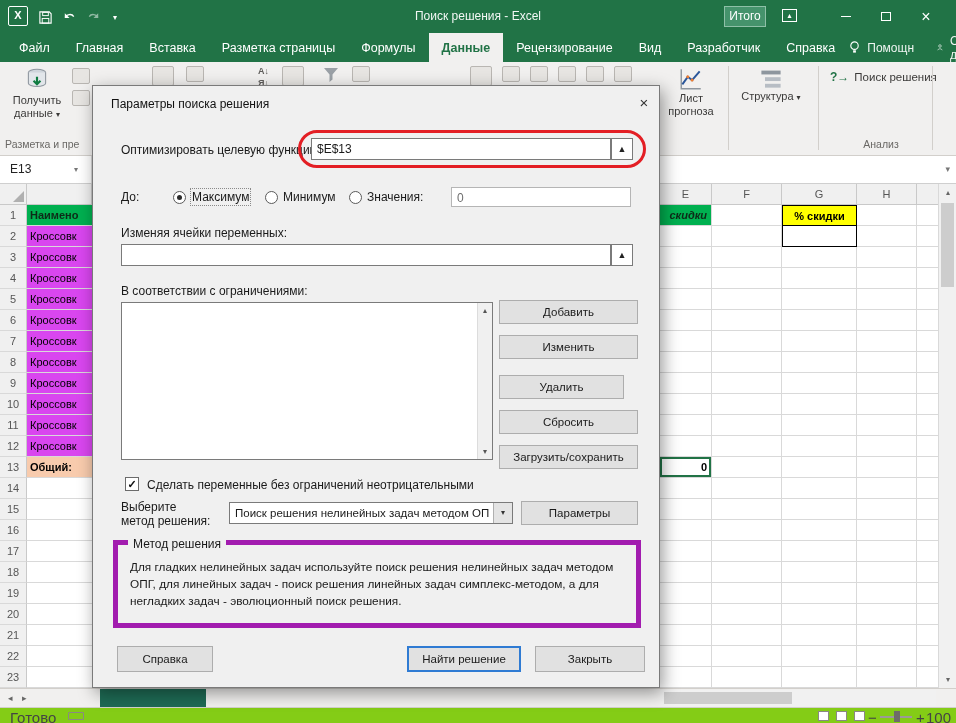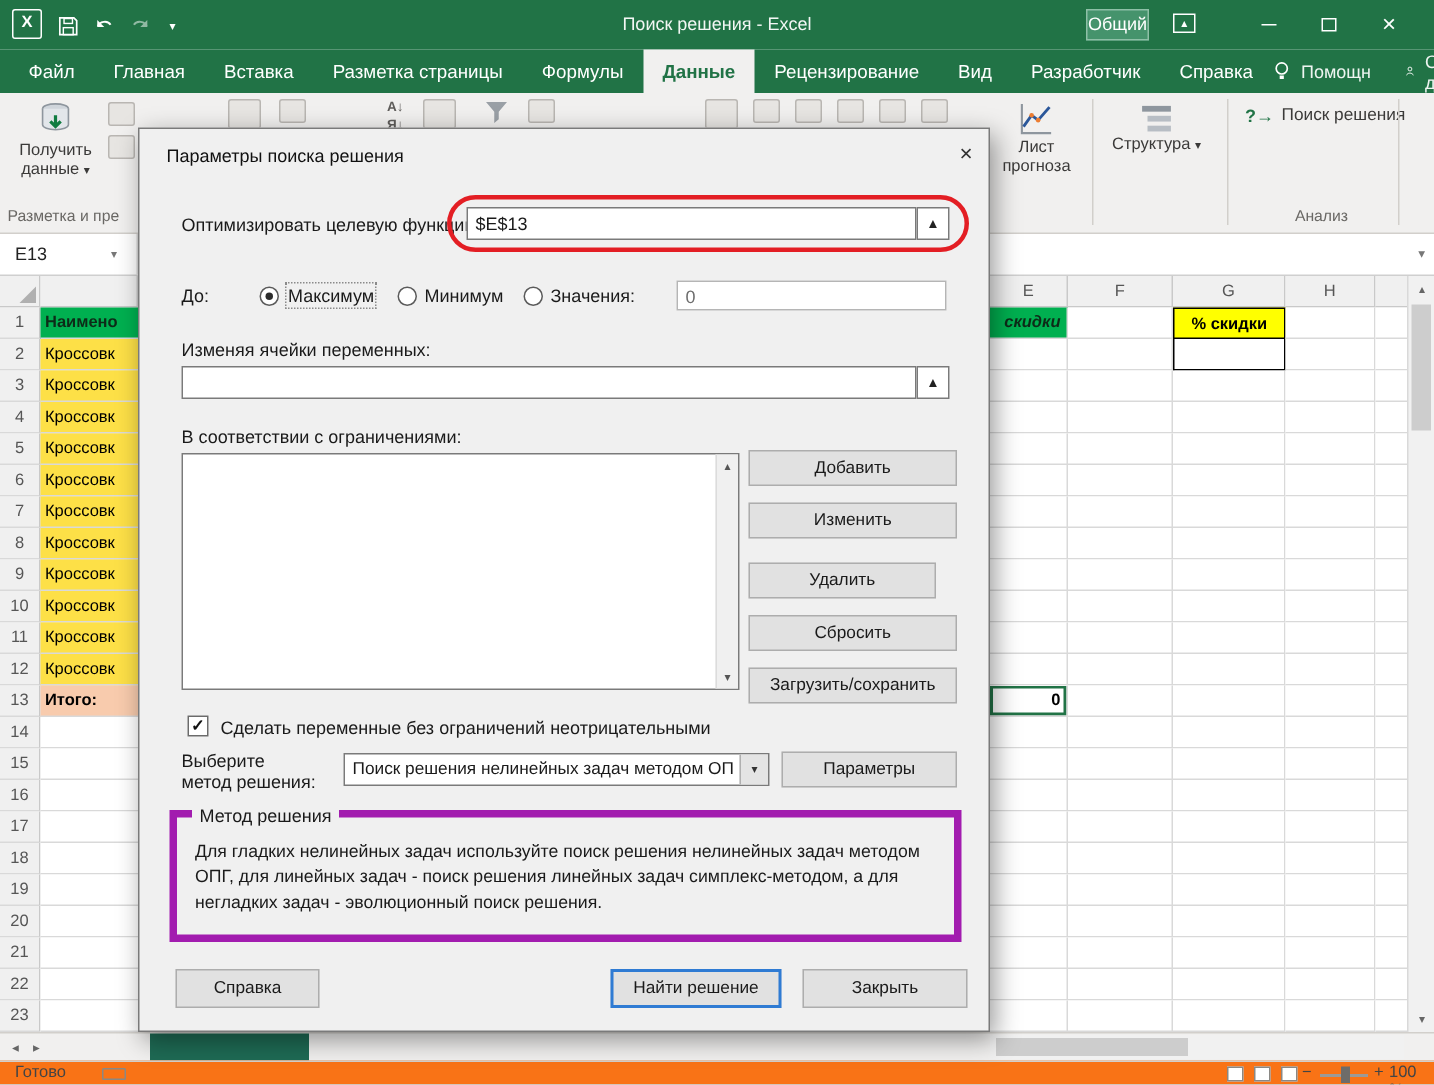--- a/index.html
+++ b/index.html
@@ -39,37 +39,37 @@
 
 .gridwrap{position:absolute;left:0;top:184px;width:956px;height:504px;overflow:hidden;background:#fff}
 .colheadrow{position:absolute;top:0;display:flex;height:21px}
 .colhead{height:21px;background:#f0f0f0;border-right:1px solid #c9c9c9;border-bottom:1px solid #c9c9c9;font-size:11px;color:#565656;text-align:center;line-height:20px}
 .corner{position:absolute;left:0;top:0;width:27px;height:21px;background:#f0f0f0;border-right:1px solid #c9c9c9;border-bottom:1px solid #c9c9c9}
 .cornertri{position:absolute;right:2px;bottom:2px;width:0;height:0;border-bottom:11px solid #b0b0b0;border-left:11px solid transparent}
 .grow{display:flex;height:21px}
 .rowhead{width:27px;flex:none;background:#f0f0f0;border-right:1px solid #c9c9c9;border-bottom:1px solid #d9d9d9;font-size:11px;color:#565656;text-align:center;line-height:20px}
 .acell{width:65px;flex:none;border-bottom:1px solid #d9d9d9;font-size:11px;line-height:20px;padding-left:3px;white-space:nowrap;overflow:hidden;background:#fff}
 .a1{background:#00b050;font-weight:bold;color:#0d2b18}
-.aitem{background:#fde047}
+.aitem{background:#d946ef}
 .atotal{background:#f8cbad;font-weight:bold}
 .cell{flex:none;border-right:1px solid #d9d9d9;border-bottom:1px solid #d9d9d9;font-size:11px;line-height:20px;background:#fff;white-space:nowrap;overflow:hidden}
 .e1{background:#00b050;font-weight:bold;text-align:right;padding-right:4px;color:#0d2b18}
 .g1{background:#ffff00;font-weight:bold;text-align:center;border:1px solid #000}
 .g2{border:1px solid #000;border-top:none}
 .e13{font-weight:bold;text-align:right;padding-right:4px;box-shadow:inset 0 0 0 2px #217346}
 
 .vscroll{position:absolute;left:938px;top:184px;width:18px;height:504px;background:#f1f1f1;border-left:1px solid #d9d9d9;z-index:2}
 .varrow{position:absolute;left:0;width:18px;height:17px;text-align:center;font-size:8px;color:#666;line-height:17px}
 .vthumb{position:absolute;left:2px;top:19px;width:13px;height:84px;background:#cdcdcd}
 .tabbar{position:absolute;left:0;top:688px;width:956px;height:19px;background:#f1f0ef;border-top:1px solid #d2cfcb}
 .sheettab{position:absolute;left:100px;top:0;width:106px;height:18px;background:#1e6a54}
 .navarrow{position:absolute;top:4px;font-size:9px;color:#666}
 .hscroll{position:absolute;left:660px;top:1px;width:276px;height:16px;background:#f1f1f1}
 .hthumb{position:absolute;left:4px;top:2px;width:128px;height:12px;background:#cdcdcd}
-.statusbar{position:absolute;left:0;top:707px;width:956px;height:16px;background:#f97316;border-top:1px solid #d2cfcb;font-size:11px;color:#444}
+.statusbar{position:absolute;left:0;top:707px;width:956px;height:16px;background:#84cc16;border-top:1px solid #d2cfcb;font-size:15px;color:#444}
 .viewicon{position:absolute;top:3px;width:11px;height:10px;border:1px solid #8a8884;background:#fff}
 .zoomtrack{position:absolute;top:8px;width:32px;height:2px;background:#9c9a97}
 .zoomthumb{position:absolute;top:-5px;left:14px;width:6px;height:11px;background:#6e6c69}
 
 .dialog{position:absolute;left:92px;top:85px;width:568px;height:603px;background:#f0f0f0;border:1px solid #7a7a7a;box-shadow:3px 5px 16px rgba(0,0,0,.4);font-size:12px;color:#1a1a1a;z-index:10}
 .dtitle{position:absolute;left:18px;top:11px;font-size:12px;color:#111}
 .dclose{position:absolute;left:540px;top:6px;width:22px;height:22px;text-align:center;line-height:21px;font-size:15px;color:#333}
 .dlabel{position:absolute;font-size:12px;white-space:nowrap}
 .dinput{position:absolute;background:#fff;border:1px solid #7a7a7a;font-size:12px;line-height:20px;padding:0 5px;white-space:nowrap;overflow:hidden}
 .dinput.disabled{border-color:#b5b5b5;color:#6e6e6e}
@@ -112,21 +112,21 @@
         </svg>
     </div>
     <div class="qat" style="left:84px;opacity:.5">
       <svg width="15" height="15" viewBox="0 0 16 16">
           <path d="M12.5 8c-1-3.5-7-4.5-9-1" fill="none" stroke="#fff" stroke-width="1.4"></path>
           <path d="M13 3.5v5H8z" fill="#fff"></path>
         </svg>
     </div>
     <div class="qat" style="left:106px;font-size:8px">▾</div>
     <div class="wtitle">Поиск решения - Excel</div>
-    <div class="signin">Общий</div>
+    <div class="signin">Итого</div>
     <div class="ab" style="left:782px;top:9px">
         <div class="ribopts">▴</div>
       </div>
     <div class="winbtn" style="left:826px">
         <span class="minbar"></span>
       </div>
     <div class="winbtn" style="left:866px">
         <span class="maxbox"></span>
       </div>
     <div class="winbtn" style="left:906px;font-size:16px">×</div>
@@ -287,21 +287,21 @@
         <div class="grow">
           <div class="rowhead">11</div>
           <div class="acell aitem">Кроссовк</div>
         </div>
         <div class="grow">
           <div class="rowhead">12</div>
           <div class="acell aitem">Кроссовк</div>
         </div>
         <div class="grow">
           <div class="rowhead">13</div>
-          <div class="acell atotal">Итого:</div>
+          <div class="acell atotal">Общий:</div>
         </div>
         <div class="grow">
           <div class="rowhead">14</div>
           <div class="acell"></div>
         </div>
         <div class="grow">
           <div class="rowhead">15</div>
           <div class="acell"></div>
         </div>
         <div class="grow">

